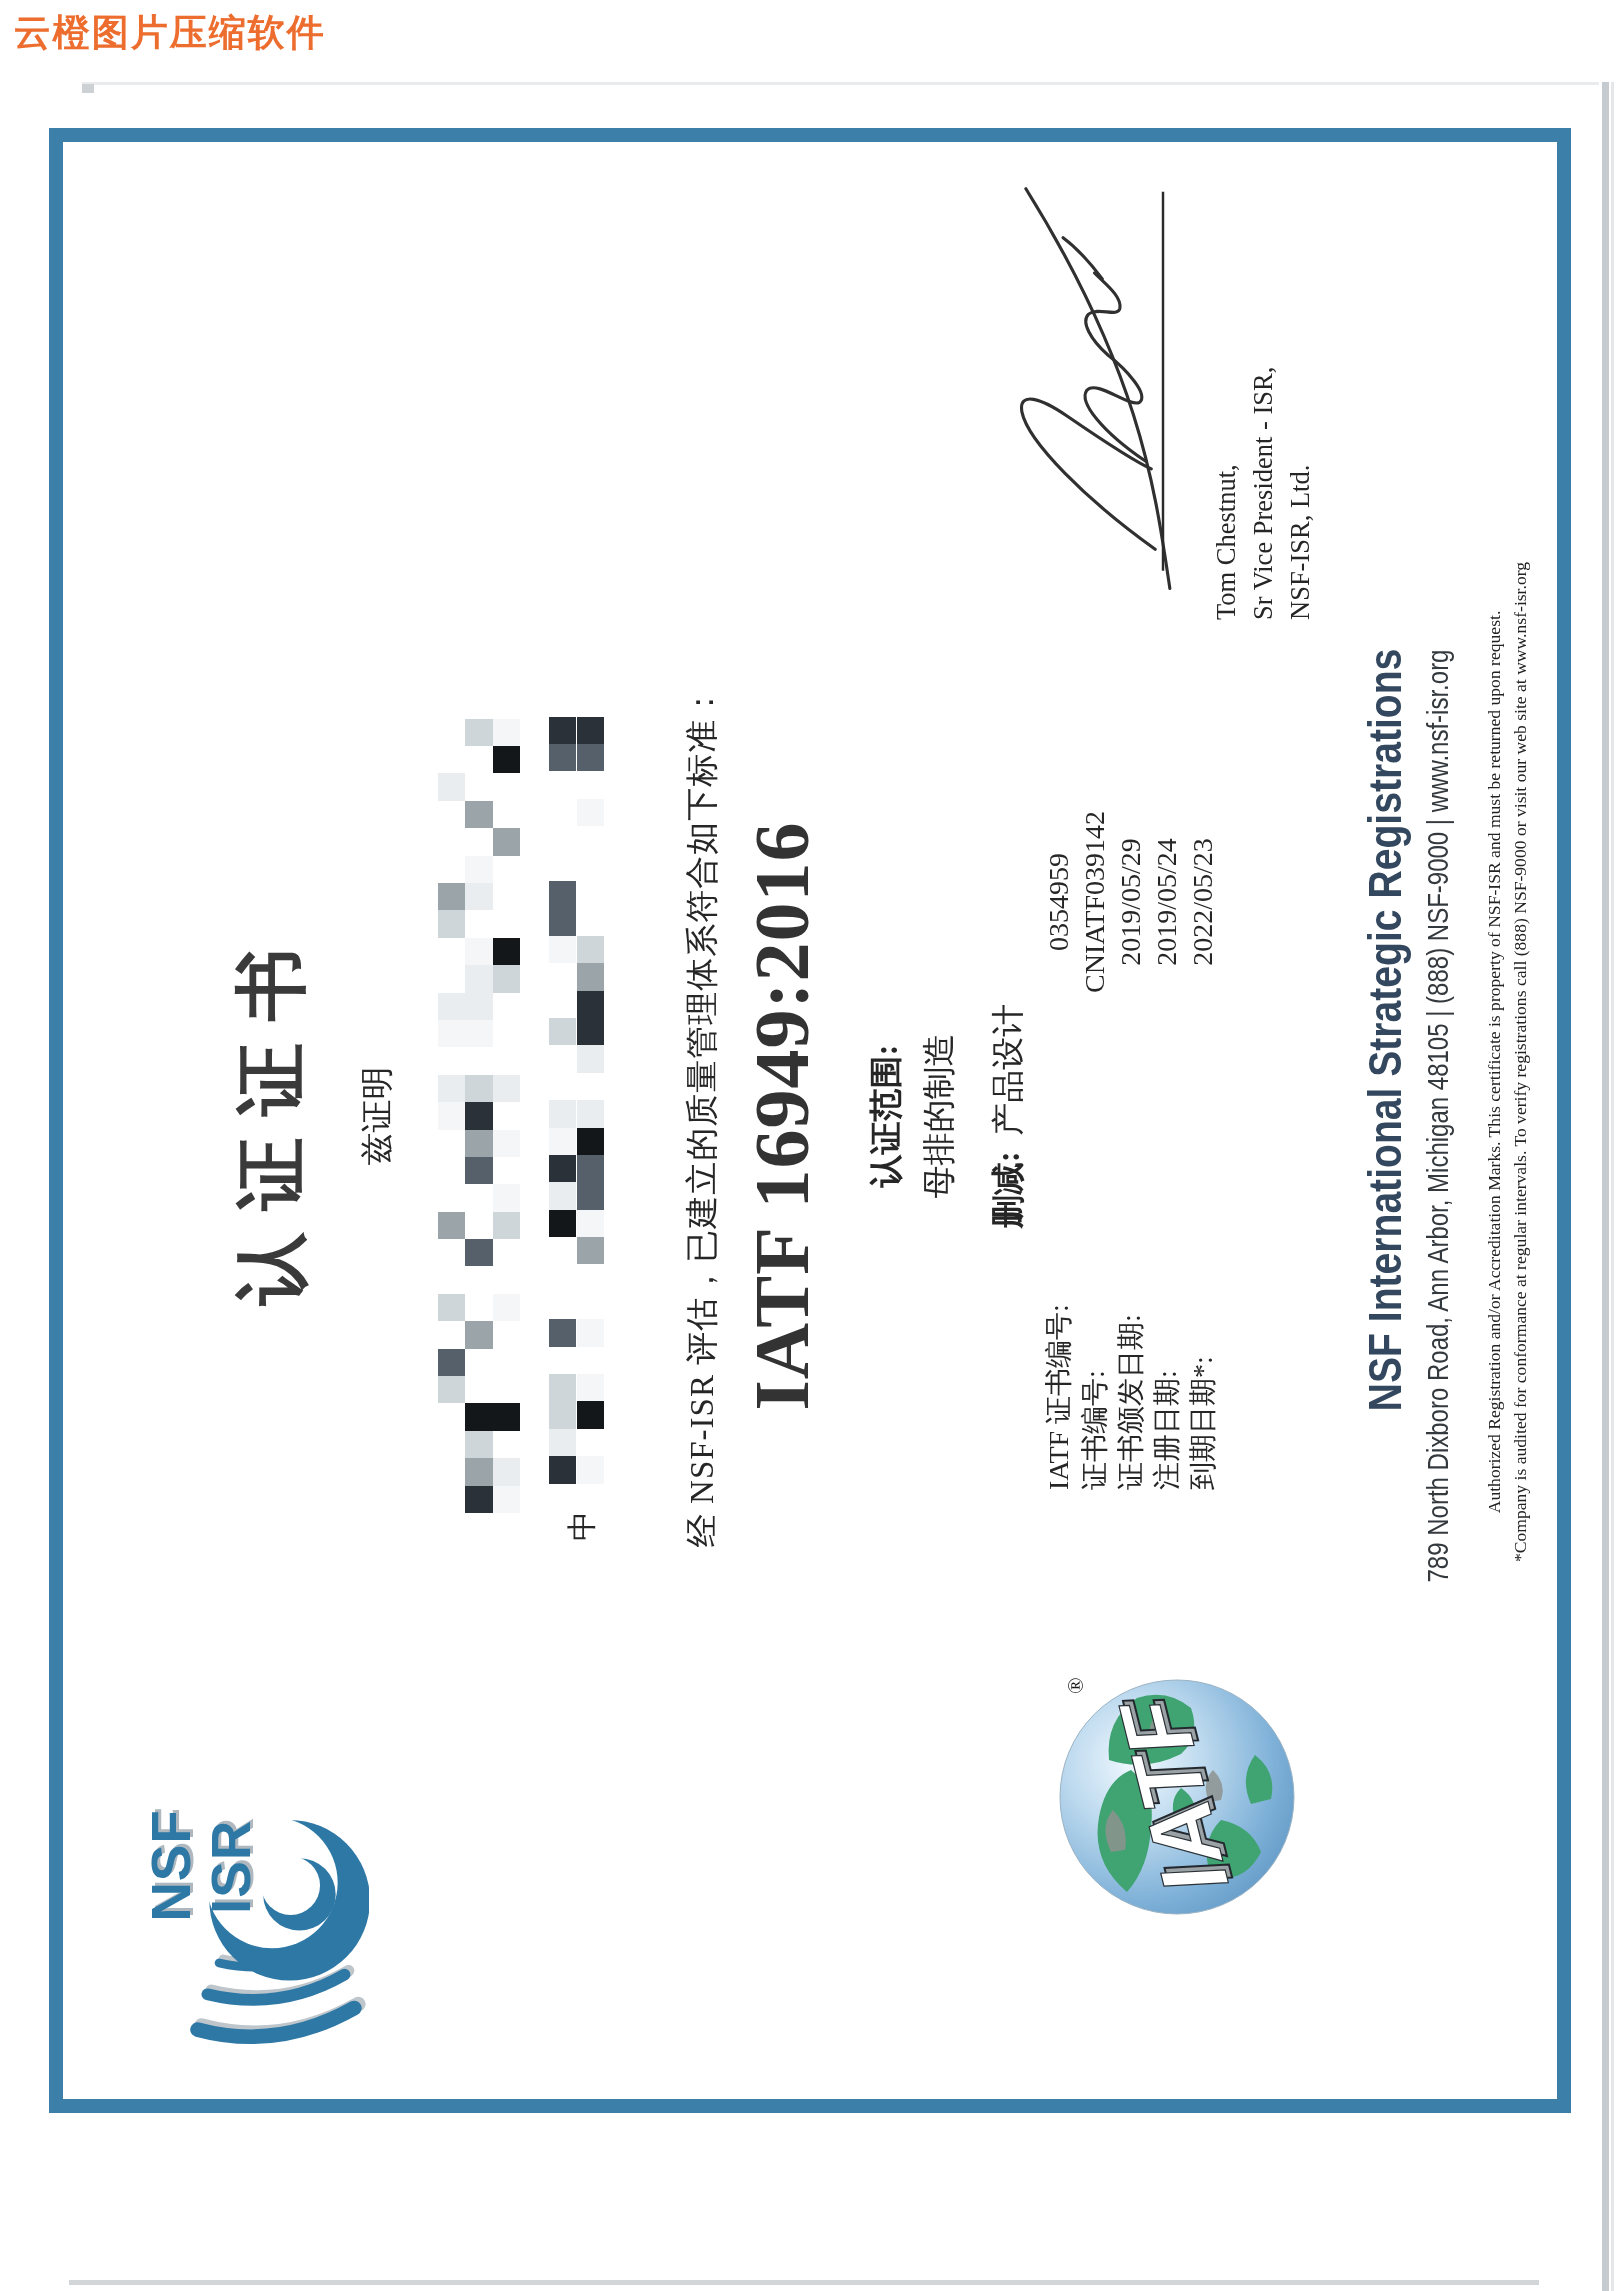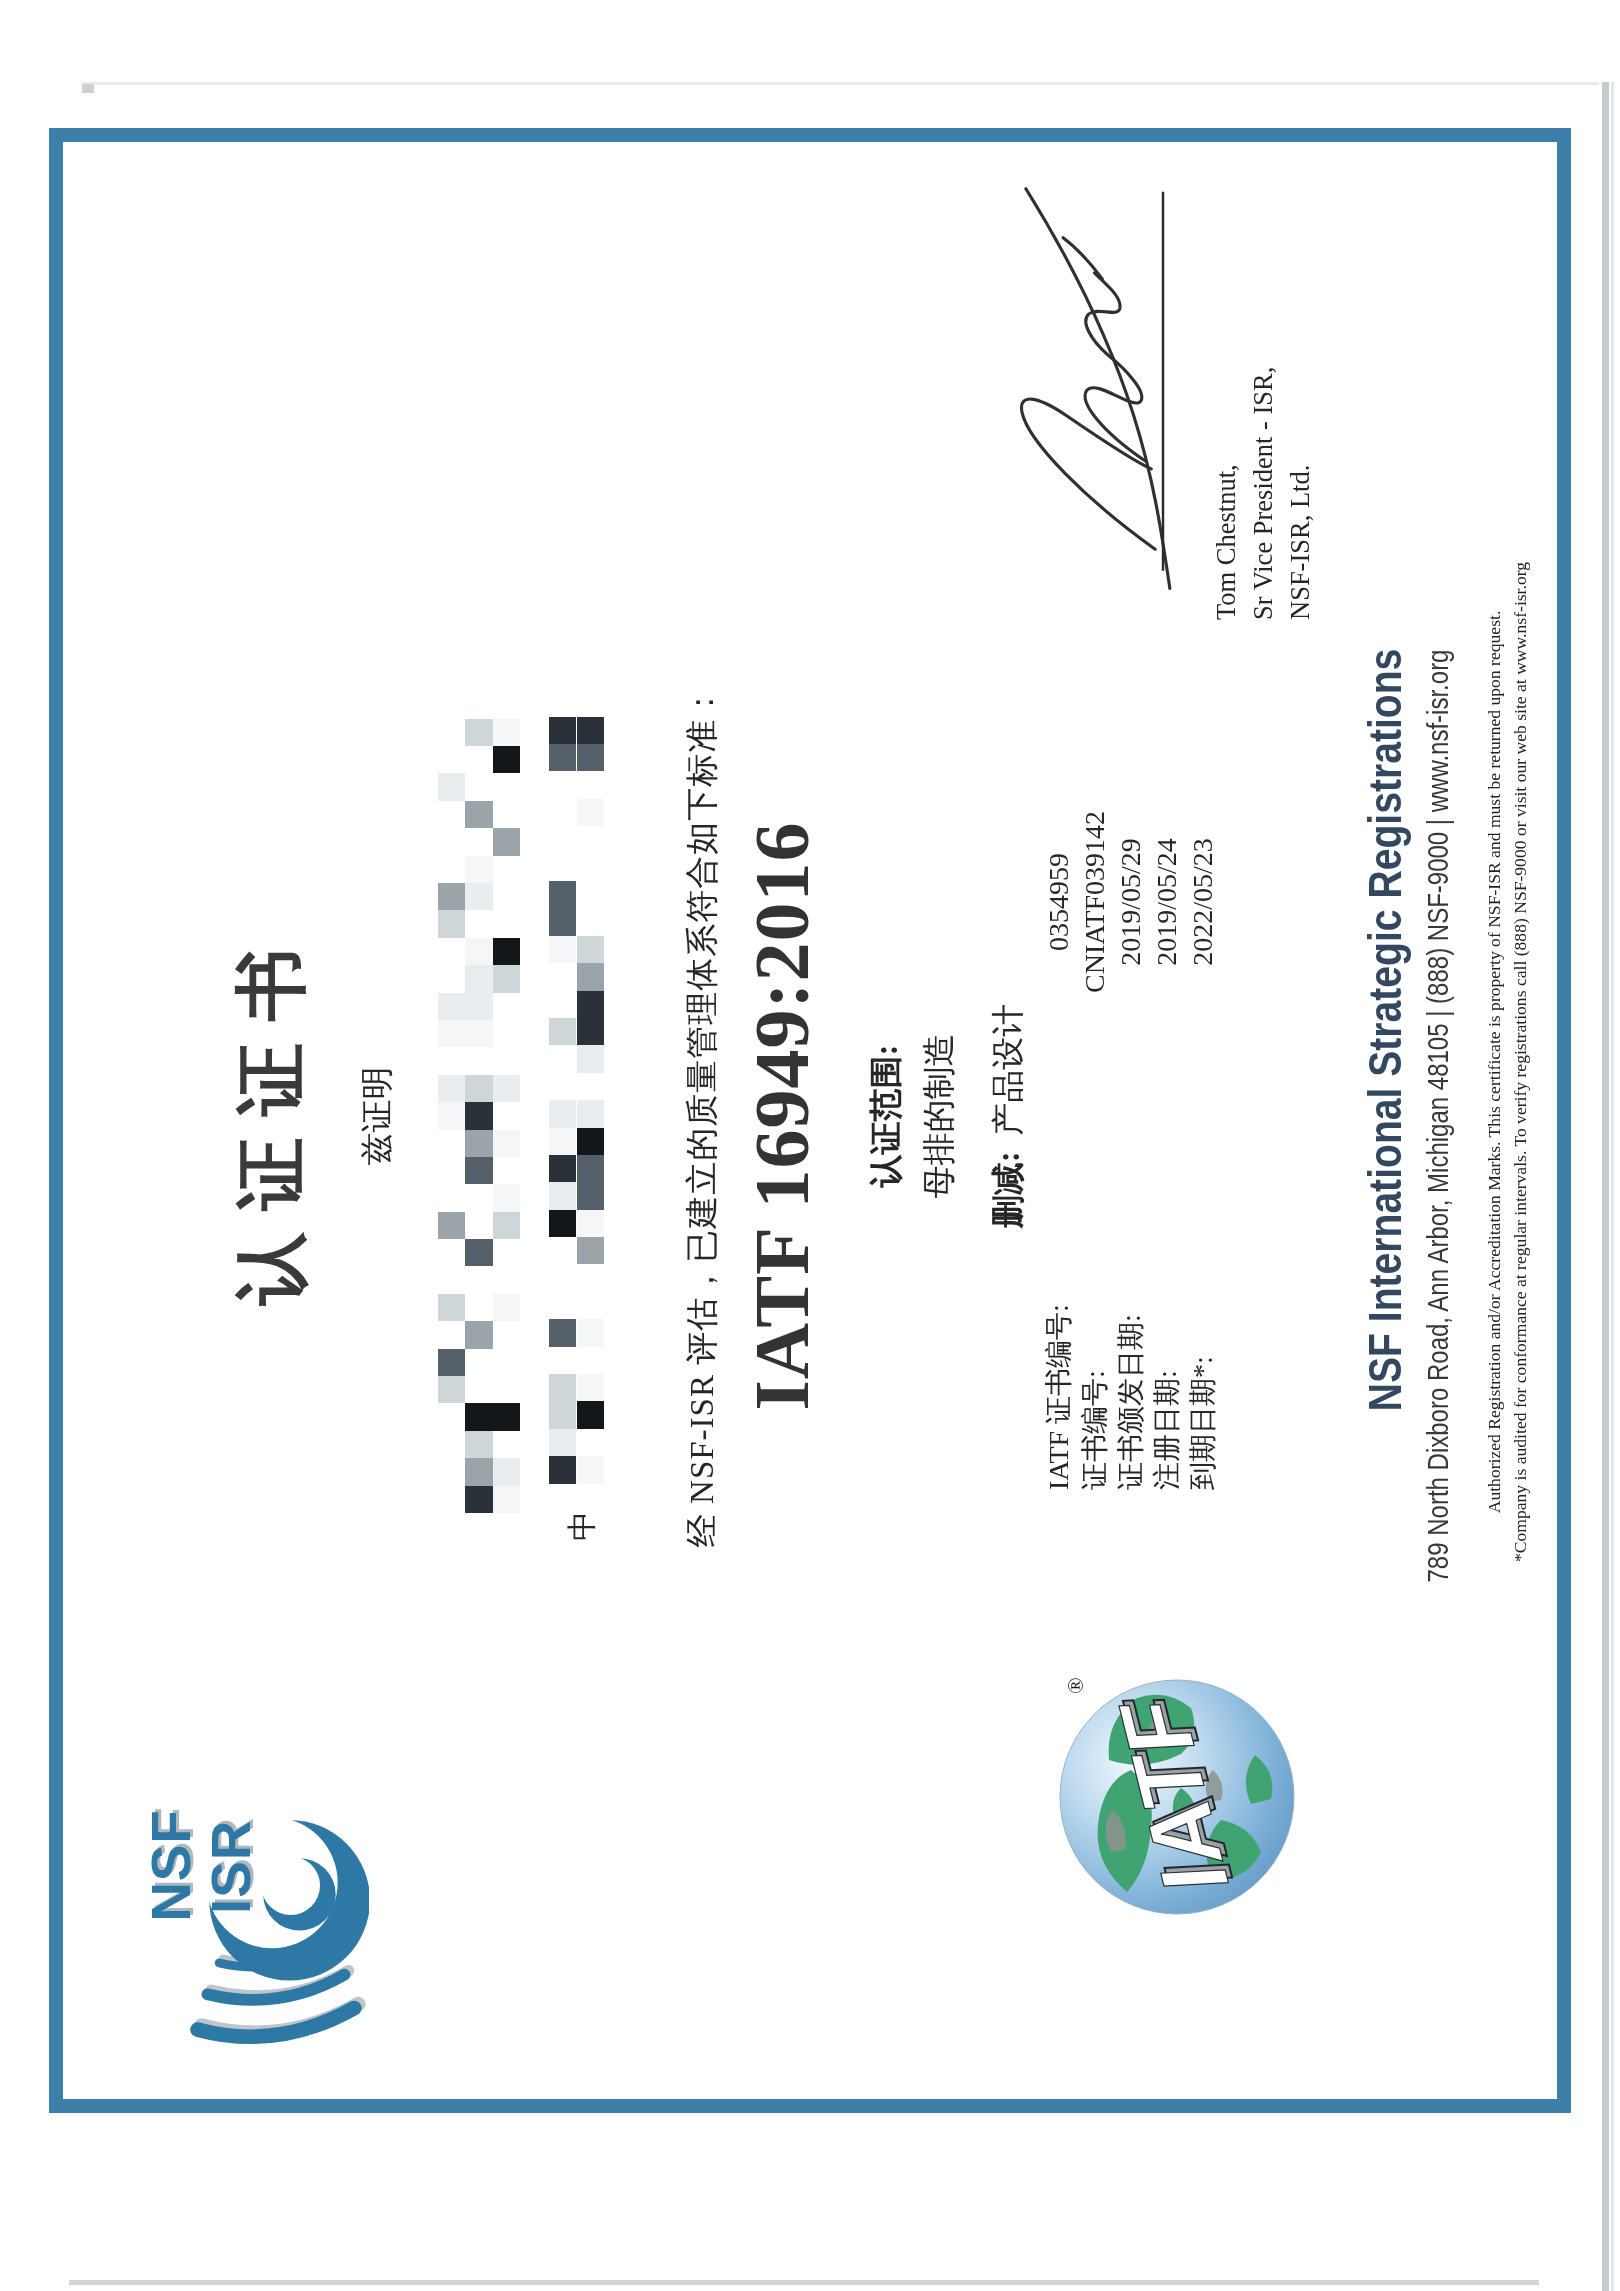--- a/index.html
+++ b/index.html
@@ -76,20 +76,21 @@
   .fine2{position:absolute;left:1230px;top:1510px;transform:translateX(-50%);font-size:17.6px;color:#222;white-space:nowrap;}
 
   .nsf-logo{position:absolute;left:223px;top:129px;}
   .iatf-logo{position:absolute;left:370px;top:1049px;}
 </style>
 </head>
 <body>
 
 <div class="page">
 
+  <div class="watermark">云橙图片压缩软件</div>
 
   <div class="edge-top"></div>
   <div class="edge-tick"></div>
   <div class="edge-right"></div>
   <div class="edge-right2"></div>
   <div class="edge-bottom"></div>
 
   <div class="landscape">
 
     <div class="frame"></div>

